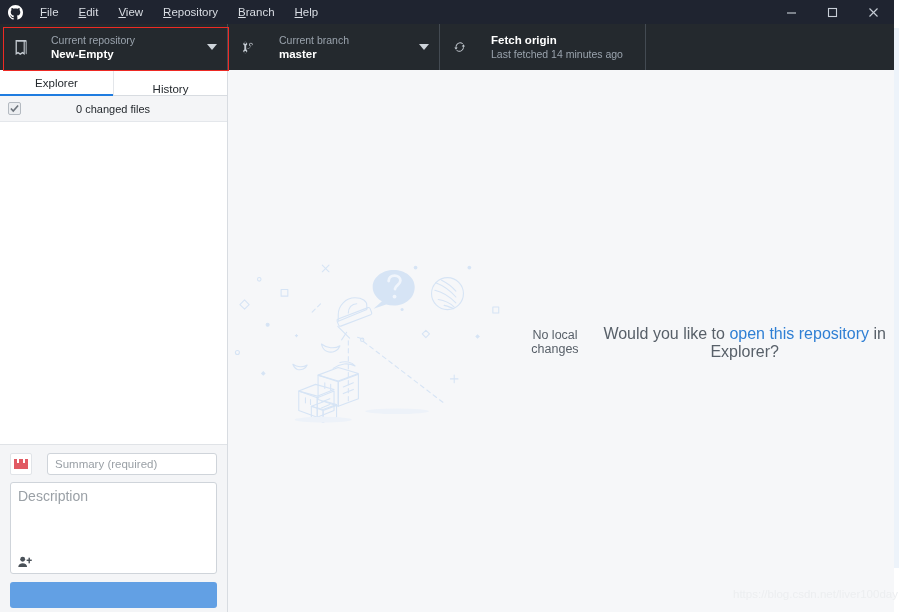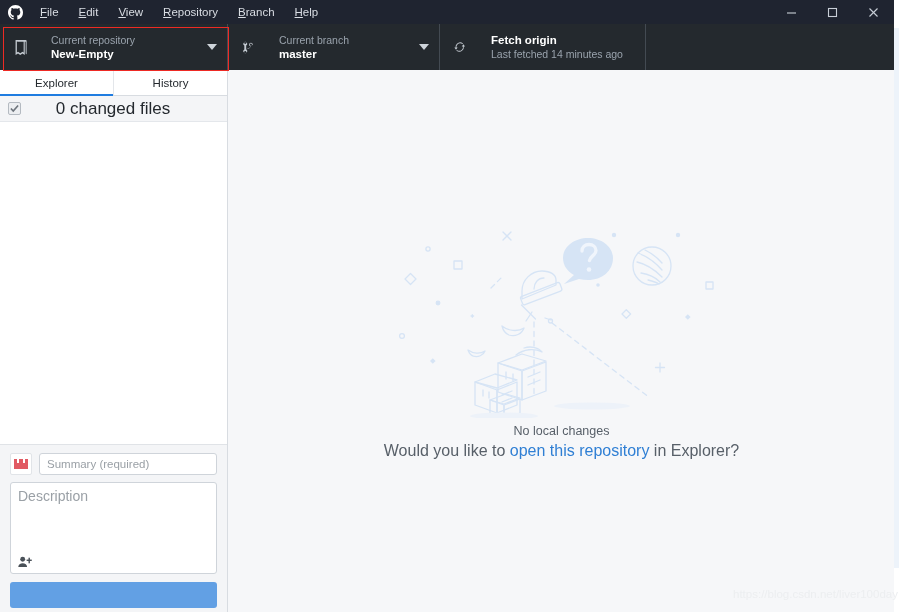--- a/index.html
+++ b/index.html
@@ -120,41 +120,41 @@
   }
   .tabs {
     display: flex; height: 26px; background: #ffffff;
     border-bottom: 1px solid #d8dce1;
   }
   .tab {
     flex: 1; display: flex; align-items: center; justify-content: center;
     font-size: 11.5px; color: #24292e; position: relative;
     border-right: 1px solid #e3e6ea;
   }
-  .tab:last-child { border-right: none; }
+  .tab:last-child { border-right: none; align-items: flex-end; }
   .tab.active::after {
     content: ""; position: absolute; left: 0; right: 0; bottom: -1px;
     height: 2.5px; background: #1f7ce0;
   }
   .tab.inactive { background: #ffffff; }
 
   .changes-header {
     display: flex; align-items: center; height: 26px;
     background: #f4f5f7; border-bottom: 1px solid #e4e7eb;
     padding: 0 8px;
   }
   .chk {
     width: 13px; height: 13px; flex: 0 0 13px;
     border: 1px solid #b4bac1; background: #eceef1;
     display: flex; align-items: center; justify-content: center;
     border-radius: 2px;
   }
   .chk svg { width: 9px; height: 9px; stroke: #6d747c; fill: none; stroke-width: 1.8; }
   .changes-count {
-    flex: 1; text-align: center; font-size: 17px; color: #24292e;
+    flex: 1; text-align: center; font-size: 11px; color: #24292e;
     padding-right: 14px;
   }
 
   .file-list { height: 362px; background: #ffffff; }
 
   
   .commit-area {
     position: absolute; left: 0; bottom: 0; width: 227px;
     background: #f4f5f7; border-top: 1px solid #e0e3e7;
     padding: 8px 10px 0 10px;
@@ -165,20 +165,21 @@
     background: #ffffff; border: 1px solid #e1e4e8;
     display: flex; align-items: center; justify-content: center;
     border-radius: 2px; overflow: hidden;
   }
   .summary-input {
     flex: 1; height: 22px;
     border: 1px solid #cfd4da; border-radius: 3px;
     background: #ffffff; font-size: 11.5px; color: #24292e;
     padding: 0 7px; outline: none;
     font-family: "Liberation Sans", sans-serif;
+    margin-left: 8px;
   }
   .summary-input::placeholder { color: #9aa0a6; }
   .desc-wrap {
     position: relative; margin-top: 7px;
     height: 92px; border: 1px solid #cfd4da; border-radius: 3px;
     background: #ffffff;
   }
   .desc-input {
     width: 100%; height: 70px; border: none; outline: none; resize: none;
     padding: 5px 7px; font-size: 14px; color: #24292e;
@@ -197,21 +198,21 @@
     background: #62a0e4; border: none; border-radius: 3px;
     color: #ffffff; font-size: 11.5px;
     font-family: "Liberation Sans", sans-serif;
   }
 
   
   .content {
     position: absolute; left: 229px; top: 70px;
     width: 665px; height: 542px;
     background: #f6f7f9;
-    display: flex; flex-direction: column;
+    display: flex; flex-direction: row;
     align-items: center; justify-content: center;
   }
   .illustration { width: 340px; height: 196px; margin-bottom: 4px; }
   .msg-title {
     font-size: 12.5px; color: #586069; text-align: center;
     margin-top: 2px;
   }
   .msg-sub {
     font-size: 16px; color: #586069; text-align: center; margin-top: 4px;
   }

